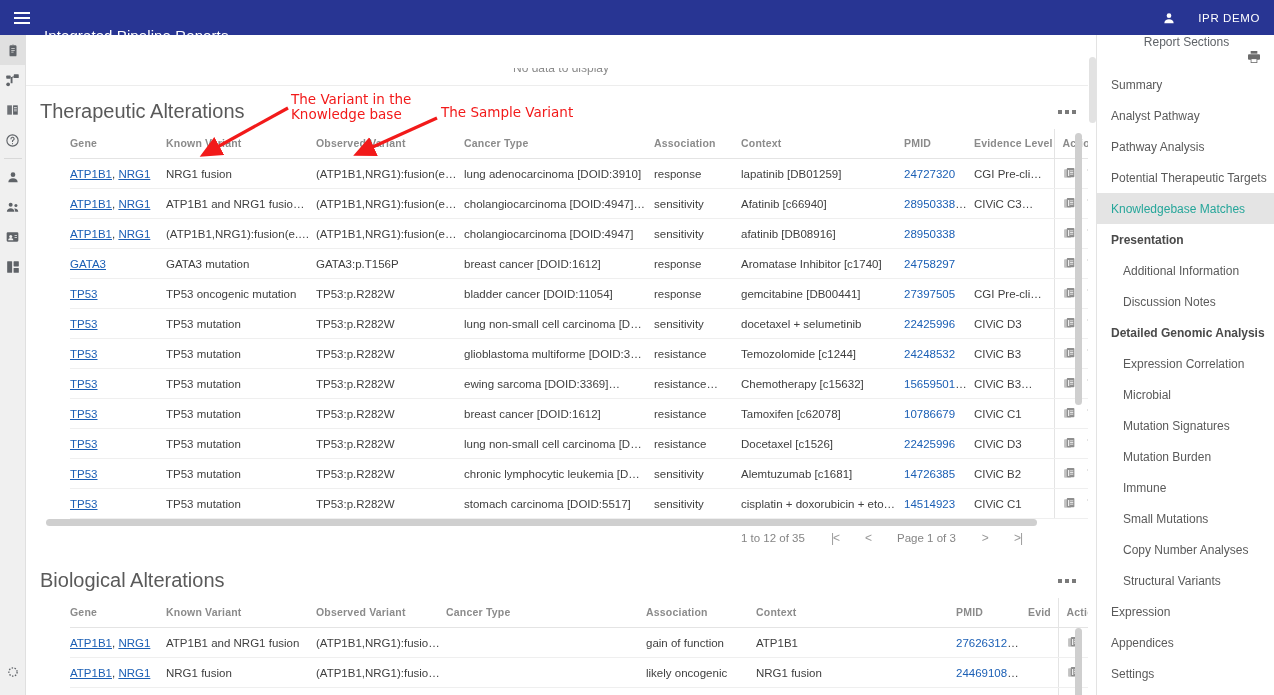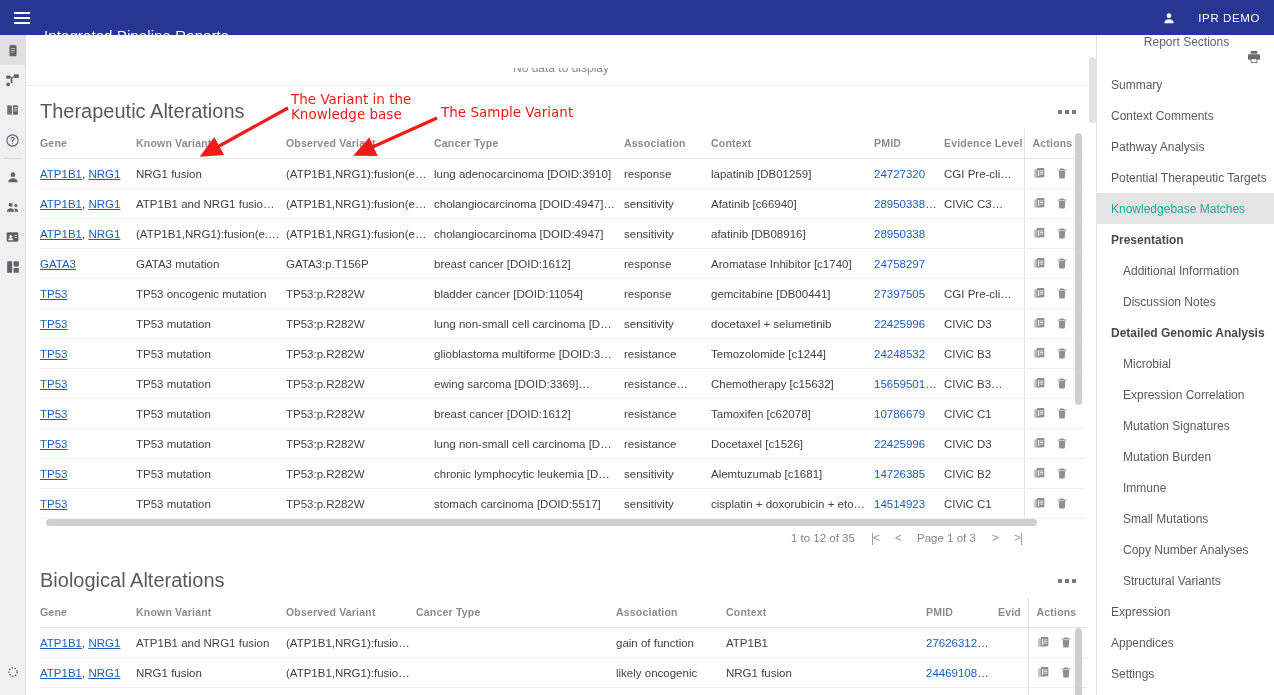--- a/index.html
+++ b/index.html
@@ -79,21 +79,21 @@
   }
 
   .card { padding: 0 14px 0 14px; }
   .card-head { display: flex; align-items: center; padding: 14px 0 6px 0; }
   .card-title { font-size: 20px; font-weight: 400; color: #5a5a5a; }
   .card-menu { margin-left: auto; display: flex; gap: 3px; align-items: center; cursor: pointer; padding: 6px; }
   .card-menu i { width: 4px; height: 4px; background: #7a7a7a; display: block; }
 
   
   .tablewrap { position: relative; }
-  table.grid { width: 100%; border-collapse: collapse; table-layout: fixed; }
+  table.grid { width: 100%; border-collapse: collapse; table-layout: fixed; margin-left: 30px; }
   table.grid th {
     text-align: left; font-size: 10.5px; font-weight: bold; color: #8b8b8b;
     padding: 8px 6px 9px 0; border-bottom: 1px solid #e4e4e4; letter-spacing: .2px;
     white-space: nowrap; overflow: hidden;
   }
   table.grid td {
     font-size: 11.5px; color: #3f3f3f; padding: 8px 6px 8px 0;
     border-bottom: 1px solid #efefef; white-space: nowrap;
     overflow: hidden; text-overflow: ellipsis; vertical-align: middle;
   }
@@ -107,21 +107,21 @@
   
   .vscroll {
     position: absolute; top: 0; width: 7px; border-radius: 4px; background: #cfcfcf;
   }
   .hscroll {
     position: absolute; height: 7px; border-radius: 4px; background: #cfcfcf;
   }
 
   .pager {
     display: flex; align-items: center; justify-content: flex-end;
-    gap: 16px; font-size: 11.5px; color: #858585;
+    gap: 26px; font-size: 11.5px; color: #858585;
     padding: 12px 60px 10px 0;
   }
   .pager .pg-ico { cursor: pointer; color: #9a9a9a; font-size: 12px; letter-spacing: -1px; }
 
   
   .anno { position: absolute; z-index: 40; pointer-events: none; }
   .anno-text {
     color: #f21a1a; font-size: 13.5px; line-height: 15px;
     font-family: "DejaVu Sans", sans-serif; font-weight: 500;
   }
@@ -234,30 +234,30 @@
         <svg width="16" height="16" viewBox="0 0 24 24" fill="#6b6b6b">
             <path d="M7 3h10v4H7z"></path>
             <rect x="3" y="8" width="18" height="8" rx="1.5"></rect>
             <path d="M7 14h10v7H7z"></path>
             <rect x="8.2" y="15.2" width="7.6" height="4.6" fill="#fff"></rect>
           </svg>
       </div>
     </div>
     <div id="rp-list">
         <div class="rp-item">Summary</div>
-        <div class="rp-item">Context Comments</div>
+        <div class="rp-item">Analyst Pathway</div>
         <div class="rp-item">Pathway Analysis</div>
         <div class="rp-item">Potential Therapeutic Targets</div>
         <div class="rp-item active">Knowledgebase Matches</div>
         <div class="rp-item group">Presentation</div>
         <div class="rp-item sub">Additional Information</div>
         <div class="rp-item sub">Discussion Notes</div>
         <div class="rp-item group">Detailed Genomic Analysis</div>
+        <div class="rp-item sub">Expression Correlation</div>
         <div class="rp-item sub">Microbial</div>
-        <div class="rp-item sub">Expression Correlation</div>
         <div class="rp-item sub">Mutation Signatures</div>
         <div class="rp-item sub">Mutation Burden</div>
         <div class="rp-item sub">Immune</div>
         <div class="rp-item sub">Small Mutations</div>
         <div class="rp-item sub">Copy Number Analyses</div>
         <div class="rp-item sub">Structural Variants</div>
         <div class="rp-item">Expression</div>
         <div class="rp-item">Appendices</div>
         <div class="rp-item">Settings</div>
       </div>

